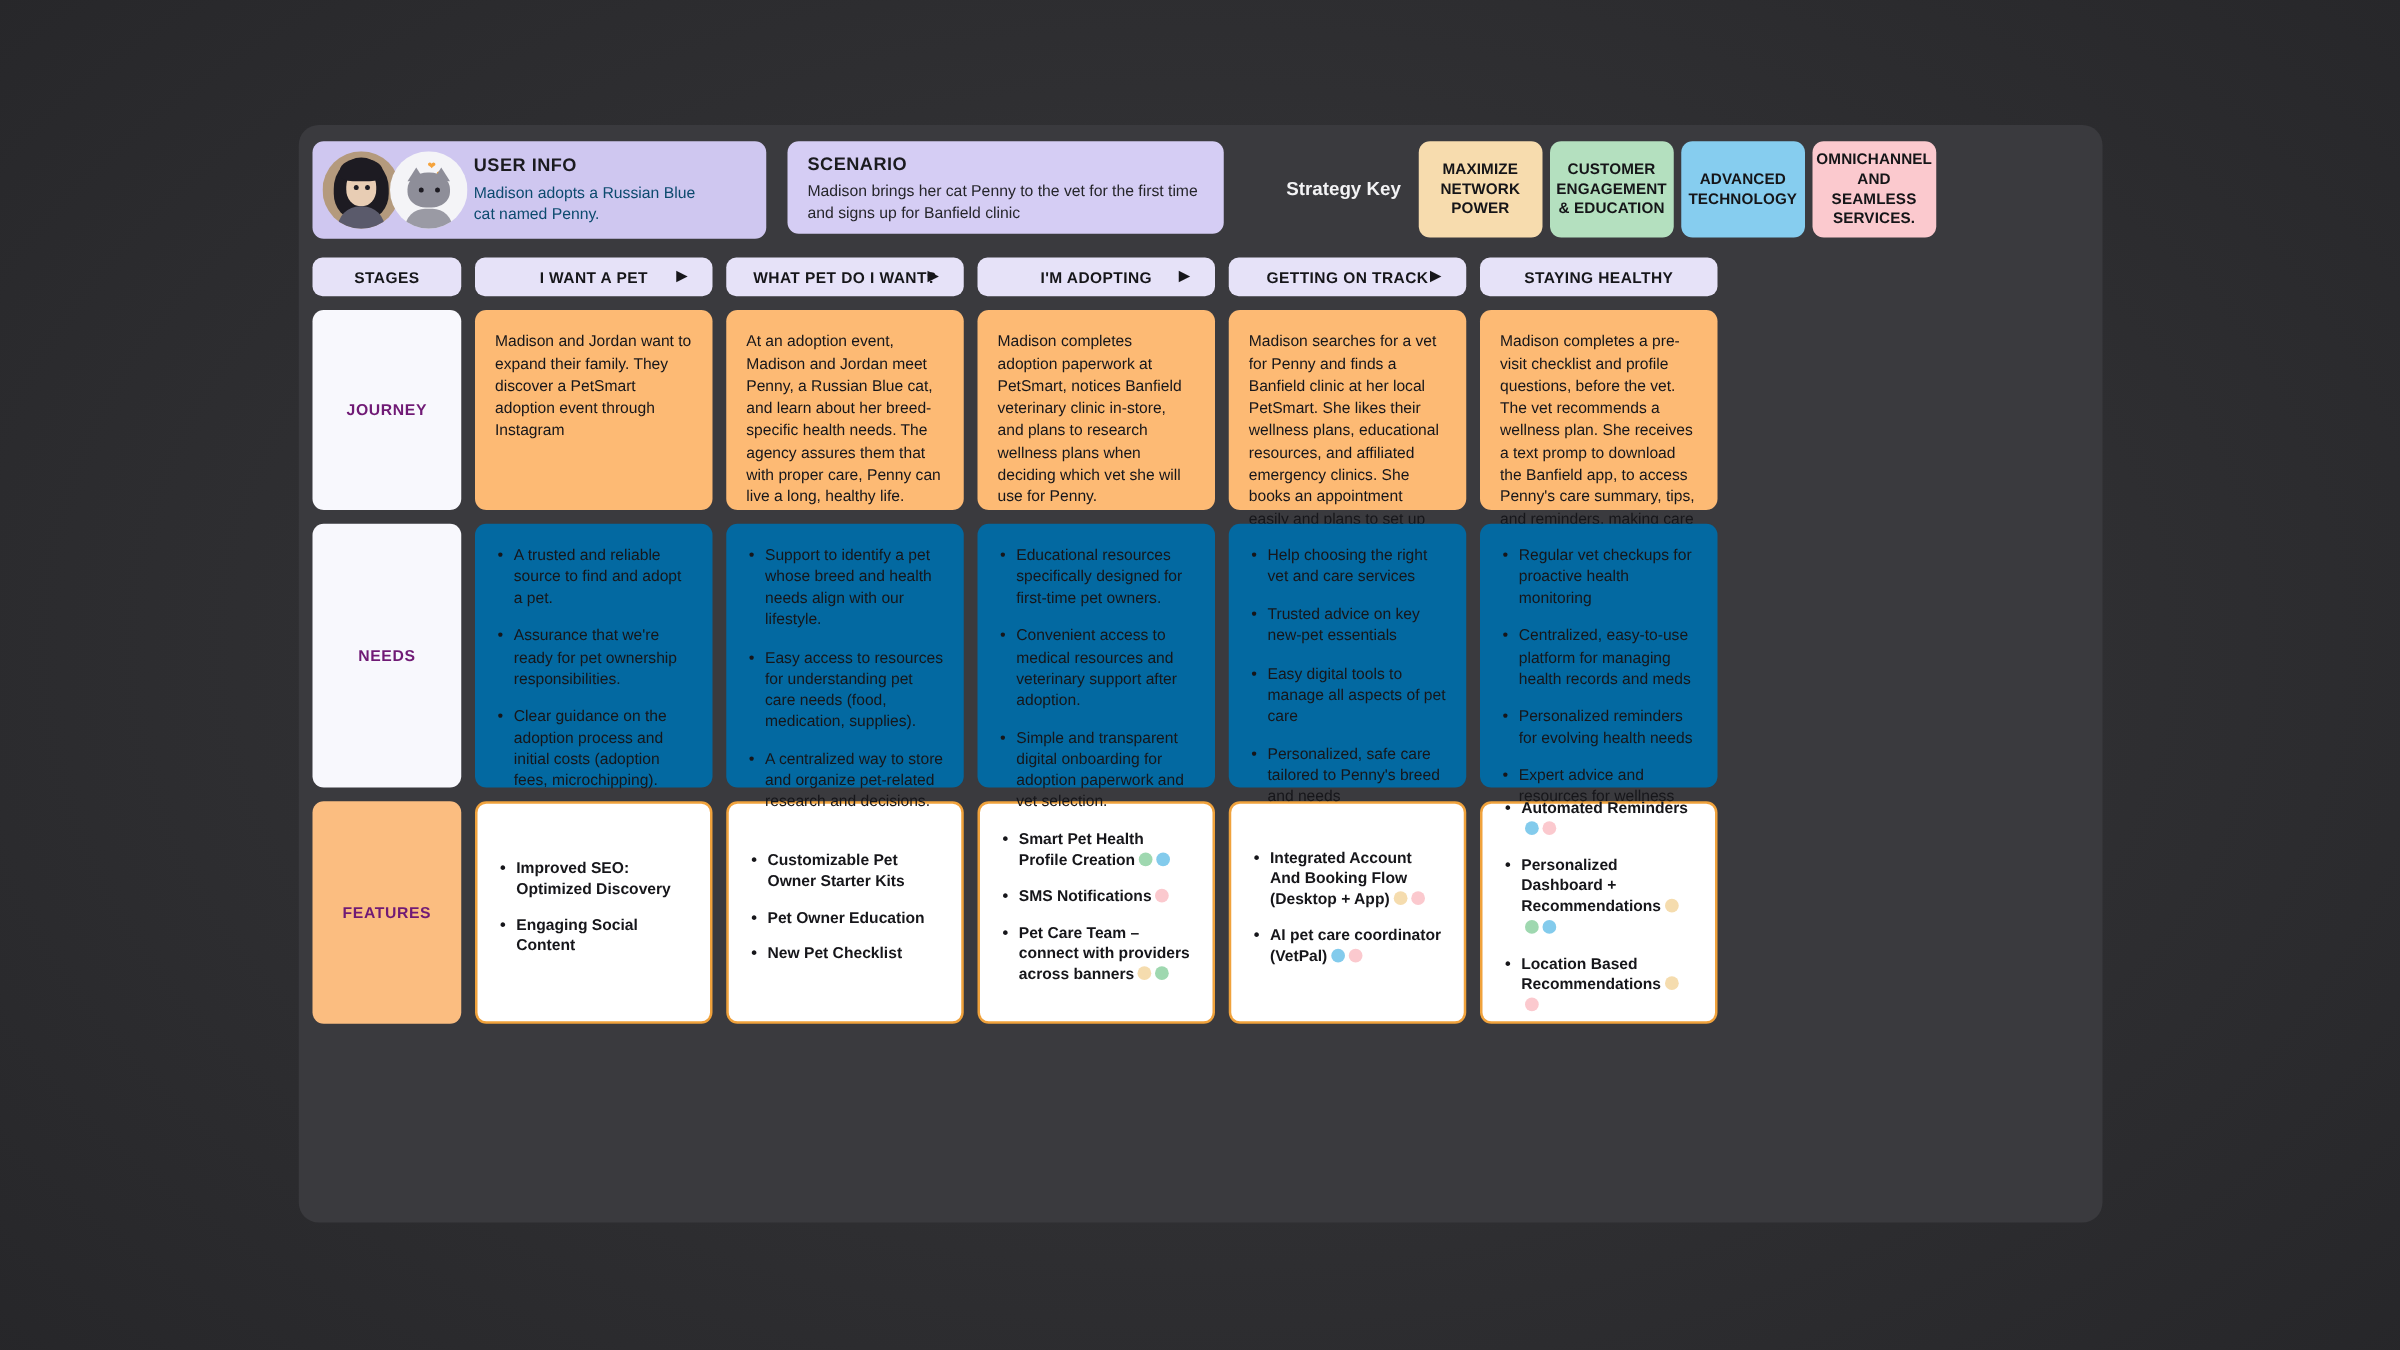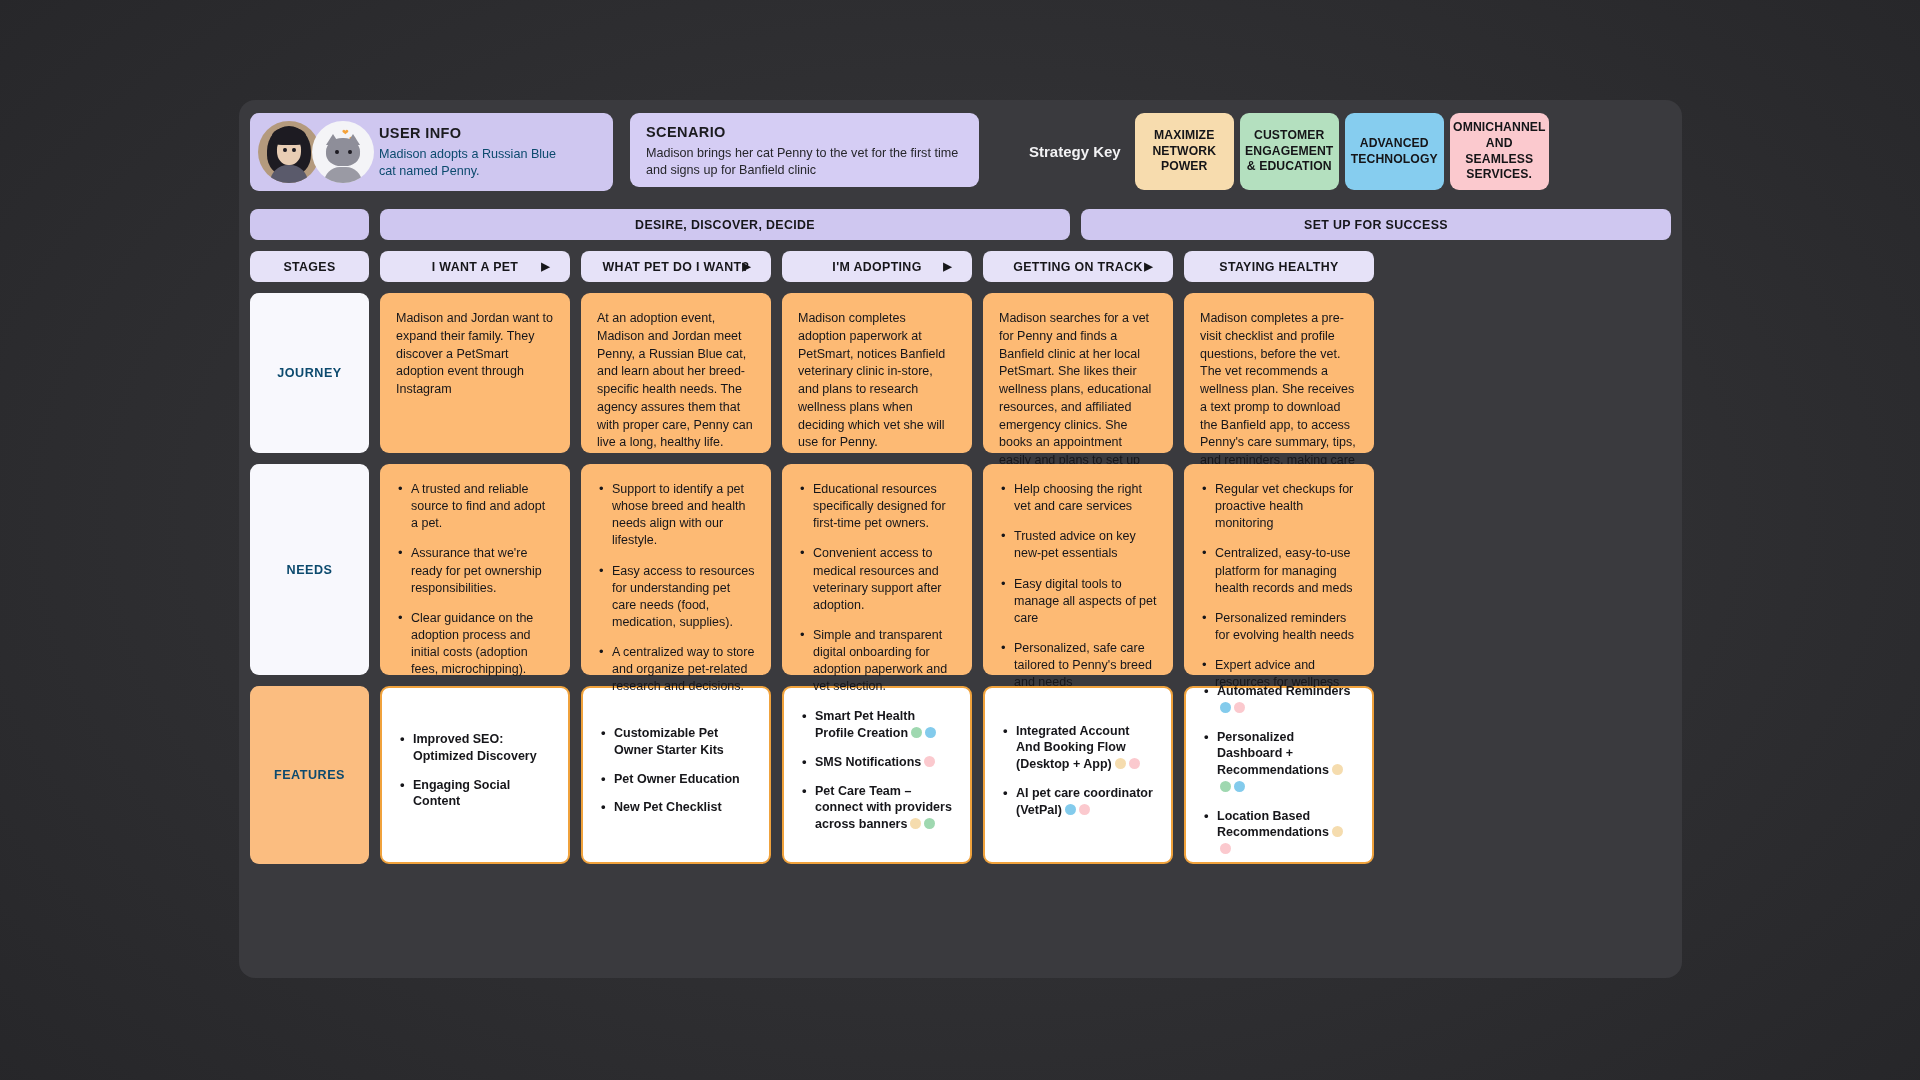--- a/index.html
+++ b/index.html
@@ -79,30 +79,30 @@
   .stage { width: 190px; flex: none; margin-left: 11px; }
   .stage .arrow {
     position: absolute; right: 20px; font-size: 11px; color: #16161a; line-height: 1;
   }
 
   
   .contentrow { display: flex; margin-top: 11px; }
   .rowlabel {
     width: 119px; flex: none; border-radius: 9px;
     display: flex; align-items: center; justify-content: center;
-    font-size: 12.6px; font-weight: 700; color: #0c4a6e; letter-spacing: .5px;
+    font-size: 12.6px; font-weight: 700; color: #701a75; letter-spacing: .5px;
   }
   .rowlabel.plain { background: #f8f8fd; }
   .rowlabel.features { background: #fbbd80; }
   .cell {
     width: 190px; flex: none; margin-left: 11px; border-radius: 9px;
     padding: 17px 16px 14px 16px;
   }
   .cell.journey { background: #fdba74; }
-  .cell.needs  { background: #fdba74; }
+  .cell.needs  { background: #0369a1; }
   .cell.feat {
     background: #ffffff; border: 2.2px solid #f0a23c;
     display: flex; align-items: center;
   }
   .rowlabel.journey-h, .cell.journey { height: 160px; }
   .rowlabel.needs-h,   .cell.needs   { height: 211px; }
   .rowlabel.feat-h,    .cell.feat    { height: 178px; }
 
   .ptext { font-size: 12.5px; color: #16161a; line-height: 1.42; }
 
@@ -202,25 +202,20 @@
         <div class="keylabel">Strategy Key</div>
         <div class="keycards" id="key-cards">
             <div class="keycard" style="background: rgb(247, 220, 174);">MAXIMIZE NETWORK POWER</div>
             <div class="keycard" style="background: rgb(180, 224, 191);">CUSTOMER ENGAGEMENT &amp; EDUCATION</div>
             <div class="keycard" style="background: rgb(134, 205, 239);">ADVANCED TECHNOLOGY</div>
             <div class="keycard" style="background: rgb(251, 201, 206);">OMNICHANNEL AND SEAMLESS SERVICES.</div>
           </div>
       </div>
     </div>
 
-    <div class="row">
-      <div class="phase-spacer"></div>
-      <div class="phase phase-a">DESIRE, DISCOVER, DECIDE</div>
-      <div class="phase phase-b">SET UP FOR SUCCESS</div>
-    </div>
 
     <div class="stagerow">
       <div class="stage-label">STAGES</div>
       <div id="stages" style="display:contents"><div class="stage">
             <span>I WANT A PET</span>
             <span class="arrow">▶</span>
           </div><div class="stage">
             <span>WHAT PET DO I WANT?</span>
             <span class="arrow">▶</span>
           </div><div class="stage">

